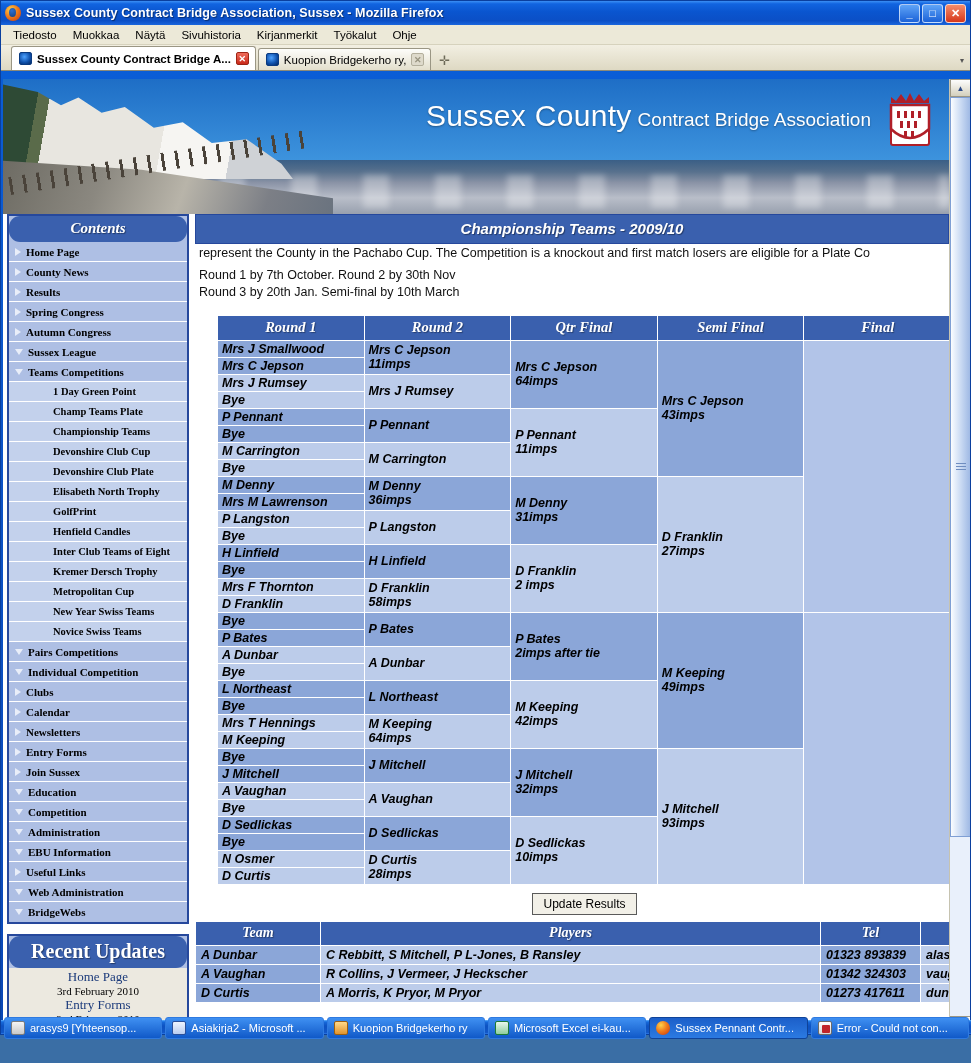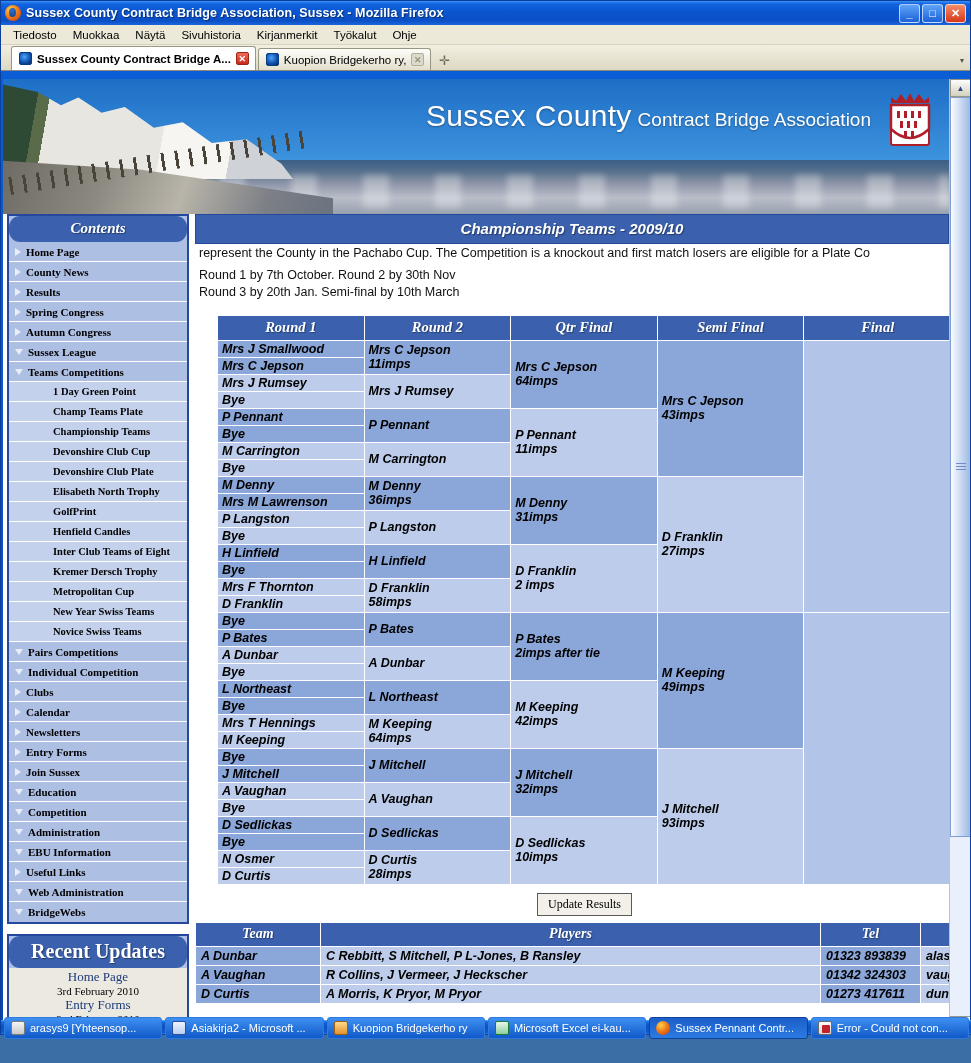--- a/index.html
+++ b/index.html
@@ -118,21 +118,21 @@
                 text-shadow:1px 1px 1px rgba(0,0,0,.35); }
   .bracket td { border:1px solid #fff; font-family:"Liberation Sans", sans-serif; font-style:italic;
                 font-weight:bold; font-size:12.5px; color:#000; padding:2px 4px; vertical-align:middle;
                 line-height:1.12; height:16px; }
   .c-a { background:#8ba6d8; }
   .c-b { background:#bcccea; }
   .c-empty { background:#b2c4e8; }
   .r1 td { height:17px; padding:1px 4px; }
 
   .update-btn-wrap { text-align:center; margin:8px 0 6px 24px; width:735px; }
-  .update-btn { font-size:12px; font-family:Liberation Serif, serif; padding:3px 10px;
+  .update-btn { font-size:12px; font-family:Liberation Sans, sans-serif; padding:3px 10px;
                 background:#f2f0e8; border:1px solid #5a5a5a; color:#000; }
 
   
   .teams { margin:0 0 0 2px; border-collapse:collapse; table-layout:fixed; width:760px; }
   .teams th { background:#3a60ae; color:#fff; font-style:italic; font-weight:bold; font-size:14px;
               font-family:"Liberation Serif", serif; padding:3px 0 4px; border:1px solid #fff;
               text-shadow:1px 1px 1px rgba(0,0,0,.35); }
   .teams td { border:1px solid #fff; font-style:italic; font-weight:bold; font-size:12.5px; color:#000;
               padding:2px 5px; white-space:nowrap; overflow:hidden; }
 

